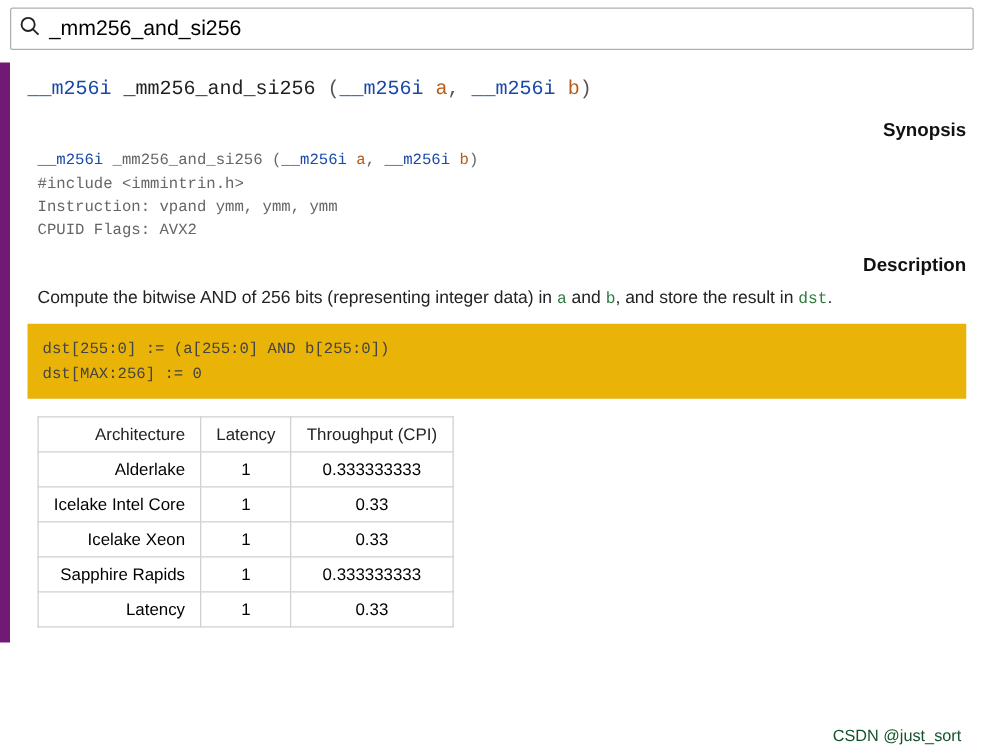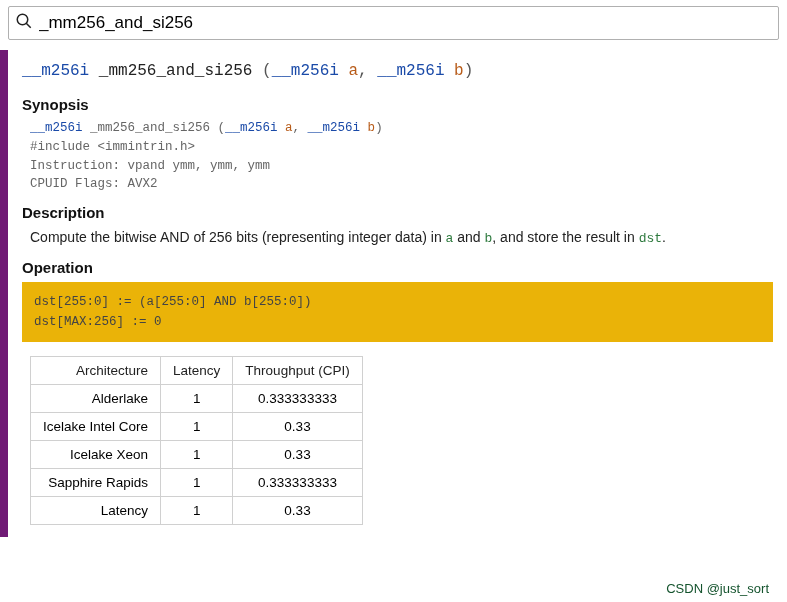--- a/index.html
+++ b/index.html
@@ -40,20 +40,21 @@
   }
   .sig-type { color: #1a4aa8; }
   .sig-name { color: #222; }
   .sig-paren { color: #555; }
   .sig-param { color: #b85c1a; }
   h3 {
     font-size: 15px;
     font-weight: 700;
     color: #111;
     margin: 10px 0 6px 0;
+    text-align: right;
   }
   .synopsis-code {
     font-family: "Courier New", monospace;
     font-size: 12.5px;
     color: #666;
     line-height: 1.5;
     margin: 4px 0 10px 8px;
   }
   .synopsis-sig .sig-type { color: #1a4aa8; }
   .synopsis-sig .sig-param { color: #b85c1a; }
@@ -126,21 +127,20 @@
     <div>#include &lt;immintrin.h&gt;</div>
     <div>Instruction: vpand ymm, ymm, ymm</div>
     <div>CPUID Flags: AVX2</div>
   </div>
 
   <h3>Description</h3>
   <p class="desc-text">
     <span>Compute the bitwise AND of 256 bits (representing integer data) in </span><span class="inline-code">a</span><span> and </span><span class="inline-code">b</span><span>, and store the result in </span><span class="inline-code">dst</span><span>.</span>
   </p>
 
-  <h3>Operation</h3>
   <div class="op-block">
     <div>dst[255:0] := (a[255:0] AND b[255:0])</div>
     <div>dst[MAX:256] := 0</div>
   </div>
 
   <table>
     <thead>
       <tr>
         <th>Architecture</th>
         <th>Latency</th>

